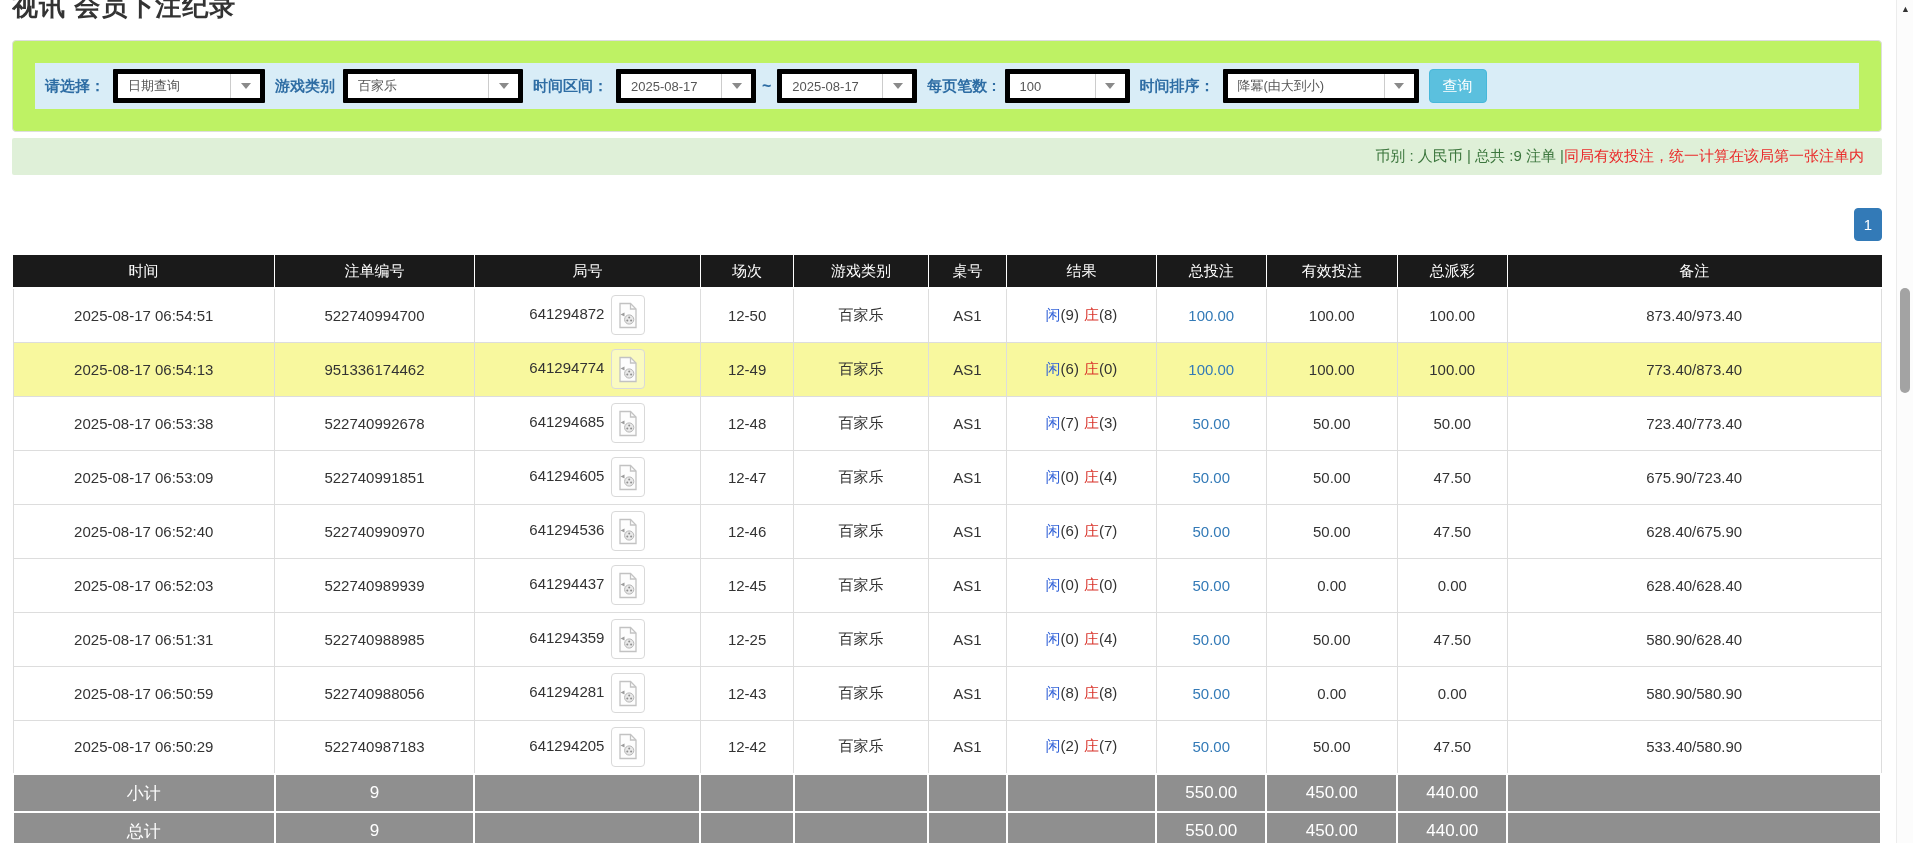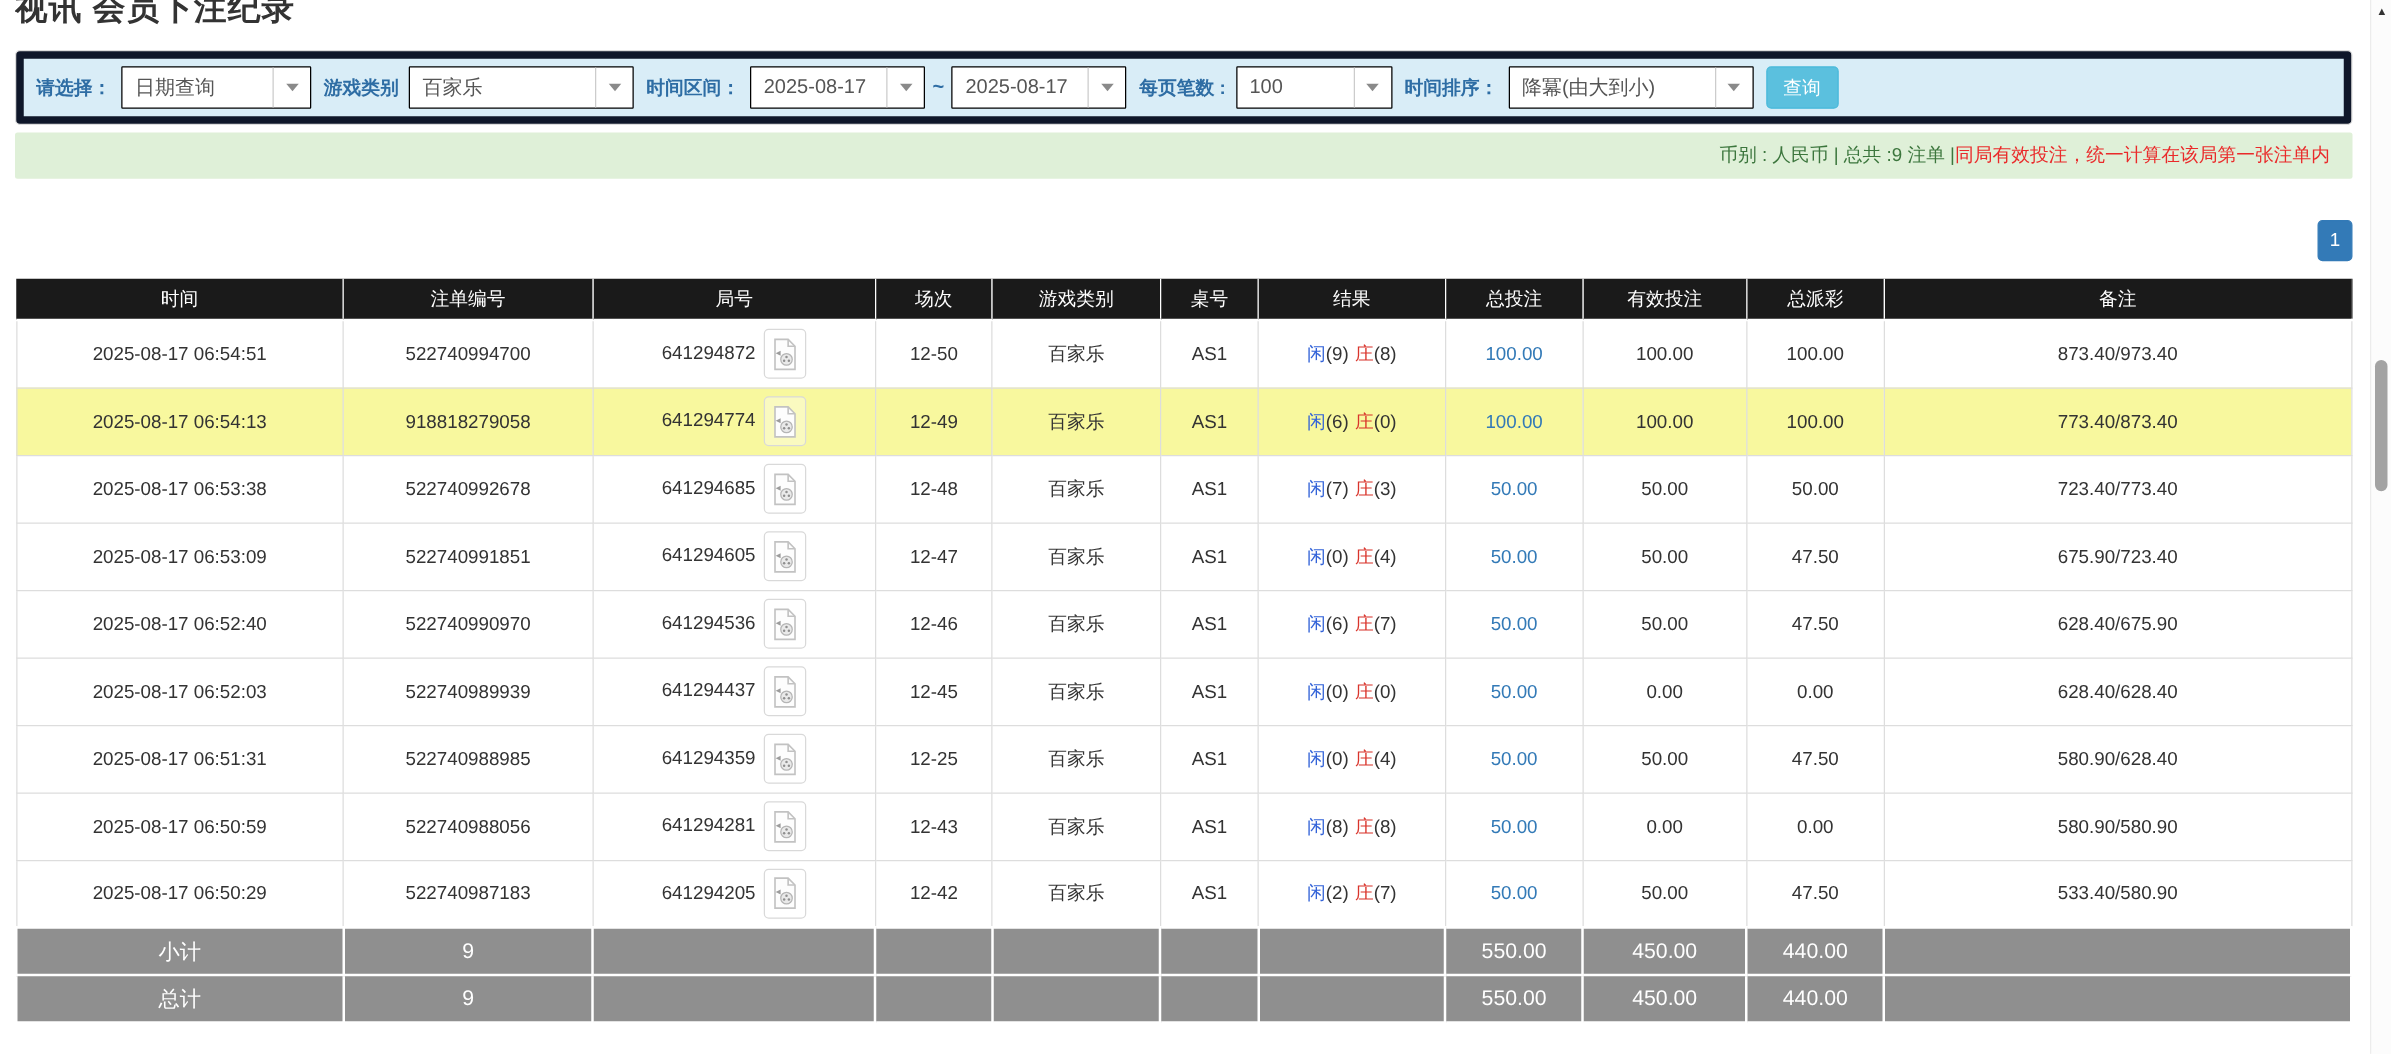--- a/index.html
+++ b/index.html
@@ -5,25 +5,25 @@
   * { box-sizing: border-box; margin: 0; padding: 0; }
   html, body { width: 1913px; height: 843px; background: #fff; overflow: hidden;
     font-family: "Liberation Sans", "DejaVu Sans", sans-serif; }
   .content { width: 1870px; margin-left: 12px; }
 
   
   .title-clip { height: 20px; overflow: hidden; }
   .title-clip h1 { font-size: 26px; font-weight: bold; color: #333; margin-top: -11px; letter-spacing: 1px; }
 
   
-  .filter-panel { margin-top: 20px; border: 1px solid #ddd; border-radius: 4px; background: #0f172a; padding: 6px; }
+  .filter-panel { margin-top: 20px; border: 1px solid #ddd; border-radius: 4px; background: #bef264; padding: 22px; }
   .filter-bar { background: #d9edf7; height: 46px; display: flex; align-items: center; padding: 0 10px; }
   .f-label { color: #2e6da4; font-weight: bold; font-size: 15px; white-space: nowrap; margin: 0 8px 0 10px; }
-  .select { background: #fff; border: 1px solid #000000; border-radius: 1px; height: 34px;
-    display: flex; align-items: stretch; font-size: 16px; color: #555; cursor: pointer; }
+  .select { background: #fff; border: 5px solid #000000; border-radius: 1px; height: 34px;
+    display: flex; align-items: stretch; font-size: 13px; color: #555; cursor: pointer; }
   .select .val { flex: 1; display: flex; align-items: center; padding: 0 10px; white-space: nowrap; overflow: hidden; }
   .select .caret-box { width: 30px; border-left: 1px solid #ccc; display: flex; align-items: center; justify-content: center; }
   .caret { width: 0; height: 0; border-left: 5px solid transparent; border-right: 5px solid transparent; border-top: 6px solid #8a8a8a; }
   .w-choose { width: 152px; } .w-game { width: 180px; } .w-date { width: 140px; }
   .w-pp { width: 125px; gap: 16px; } .w-sort { width: 196px; }
   .tilde { color: #2e6da4; font-weight: bold; margin: 0 6px; }
   .query-btn { background: #5bc0de; border: 1px solid #46b8da; color: #fff; font-size: 15px;
     height: 34px; padding: 0 13px; border-radius: 4px; margin-left: 10px; cursor: pointer; }
 
   
@@ -178,21 +178,21 @@
           <td>百家乐</td>
           <td>AS1</td>
           <td><span class="xian">闲</span><span>(9)</span><span class="zhuang">庄</span><span>(8)</span></td>
           <td><a class="amt">100.00</a></td>
           <td>100.00</td>
           <td>100.00</td>
           <td>873.40/973.40</td>
         </tr>
         <tr class="hl">
           <td>2025-08-17 06:54:13</td>
-          <td>918818279058</td>
+          <td>951336174462</td>
           <td><span>641294774</span><span class="video-btn">
               <svg width="22" height="27" viewBox="0 0 22 27">
                 <path d="M3 1.5 H13.5 L19 7 V25.5 H3 Z" fill="#fdfdfd" stroke="#c2c2c2" stroke-width="1.3"></path>
                 <path d="M13.5 1.5 V7 H19" fill="none" stroke="#c2c2c2" stroke-width="1.3"></path>
                 <circle cx="12.2" cy="17.5" r="4.6" fill="#e9e9e9" stroke="#b5b5b5"></circle>
                 <circle cx="12.2" cy="15.5" r="1" fill="#8f8f8f"></circle>
                 <circle cx="10.3" cy="18.6" r="1" fill="#8f8f8f"></circle>
                 <circle cx="14.1" cy="18.6" r="1" fill="#8f8f8f"></circle>
                 <path d="M3.5 12.5 L7.5 10.5 V14.5 Z" fill="#9c9c9c"></path>
               </svg>

